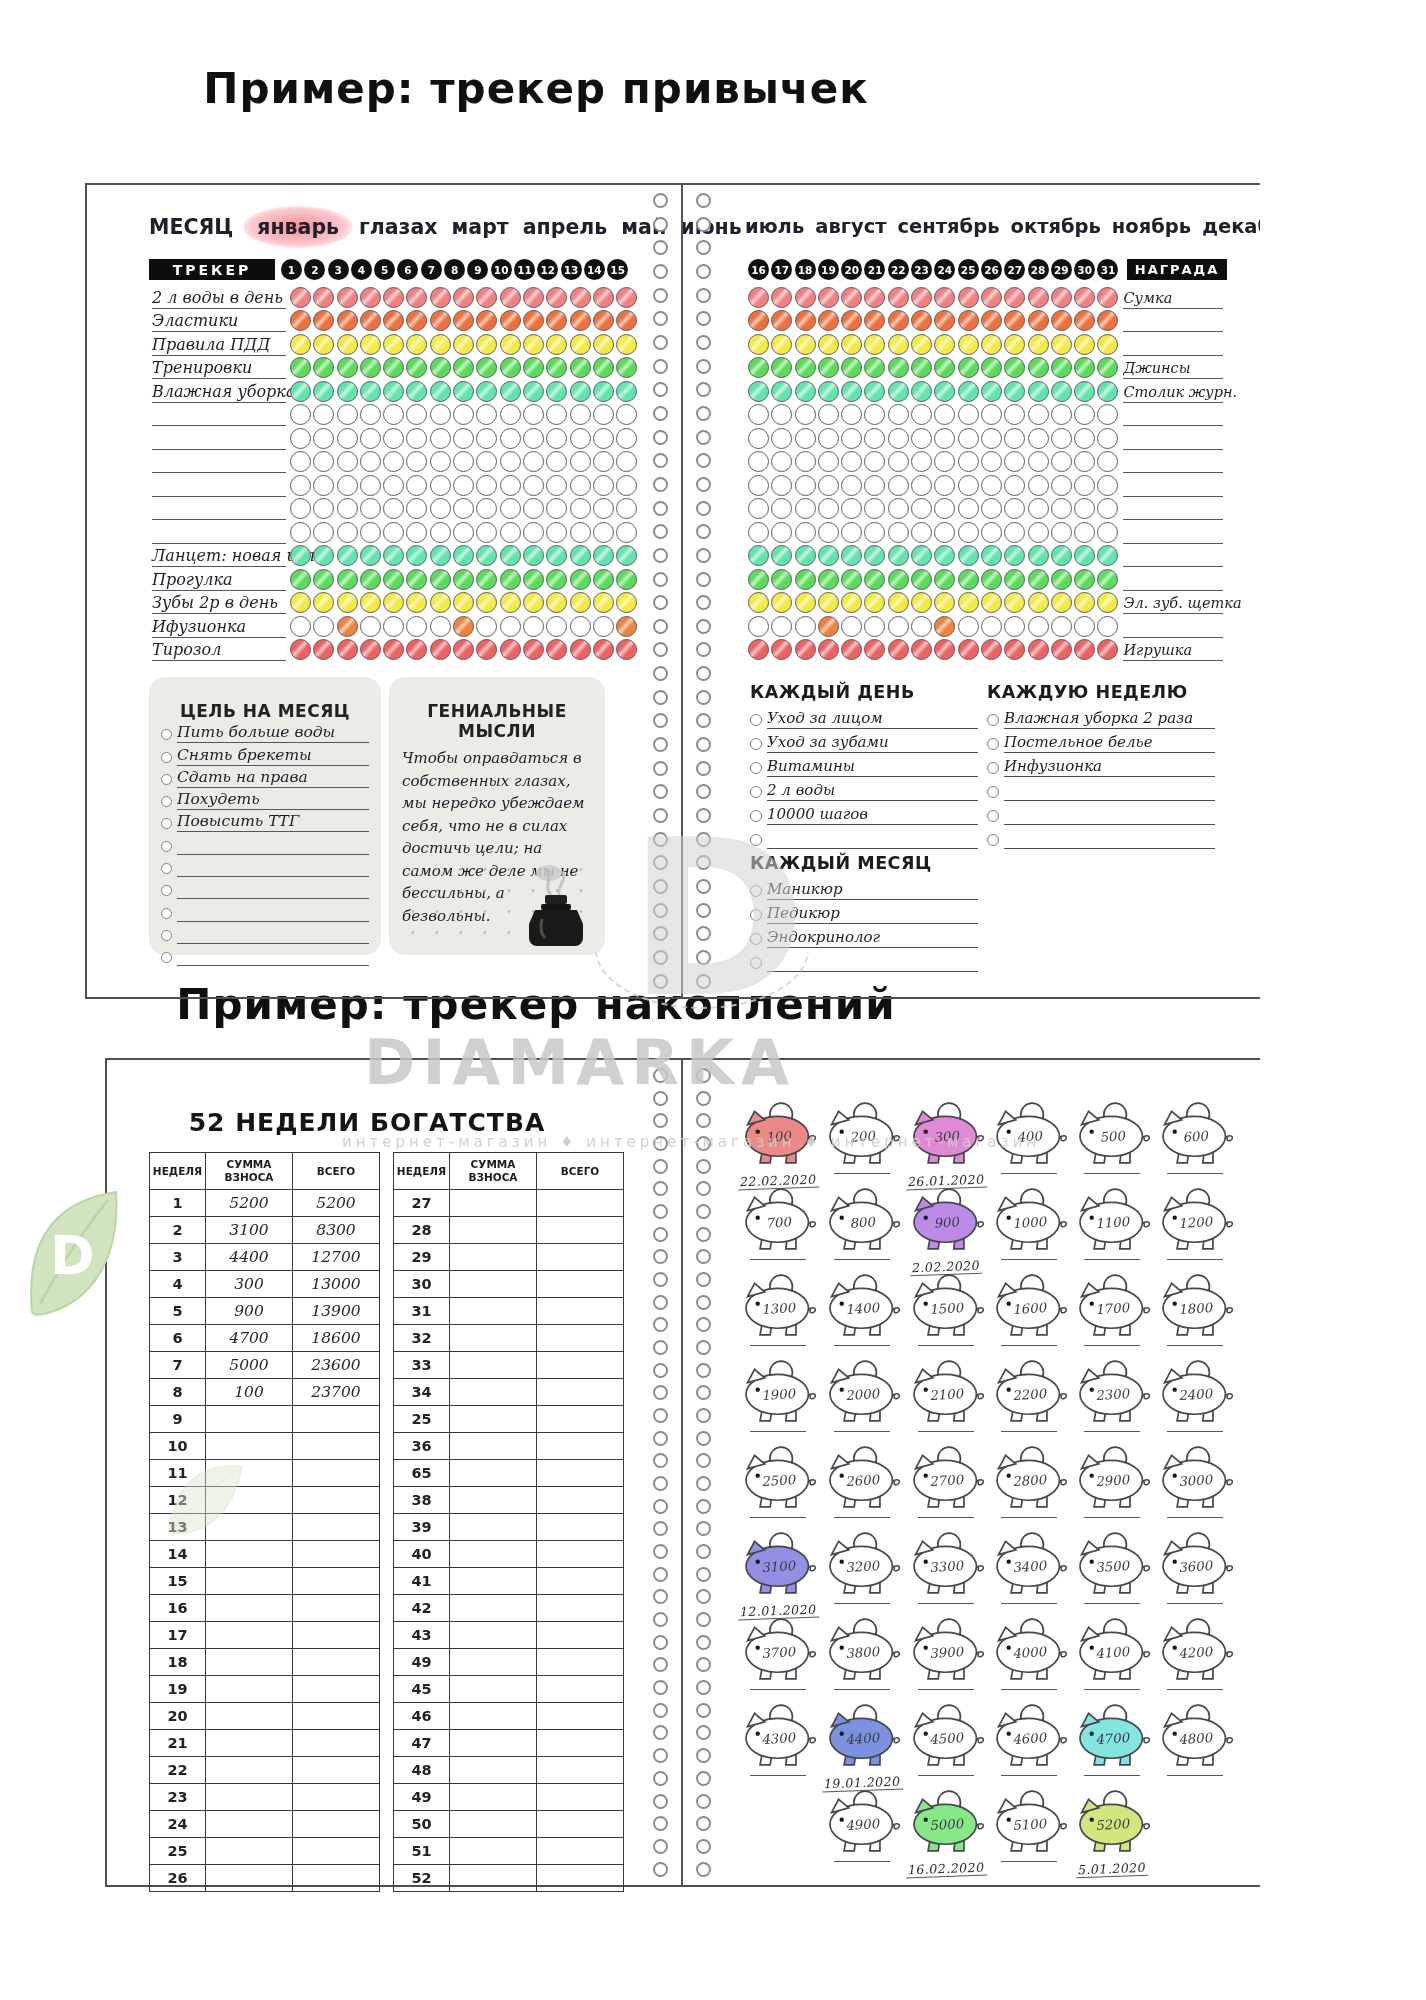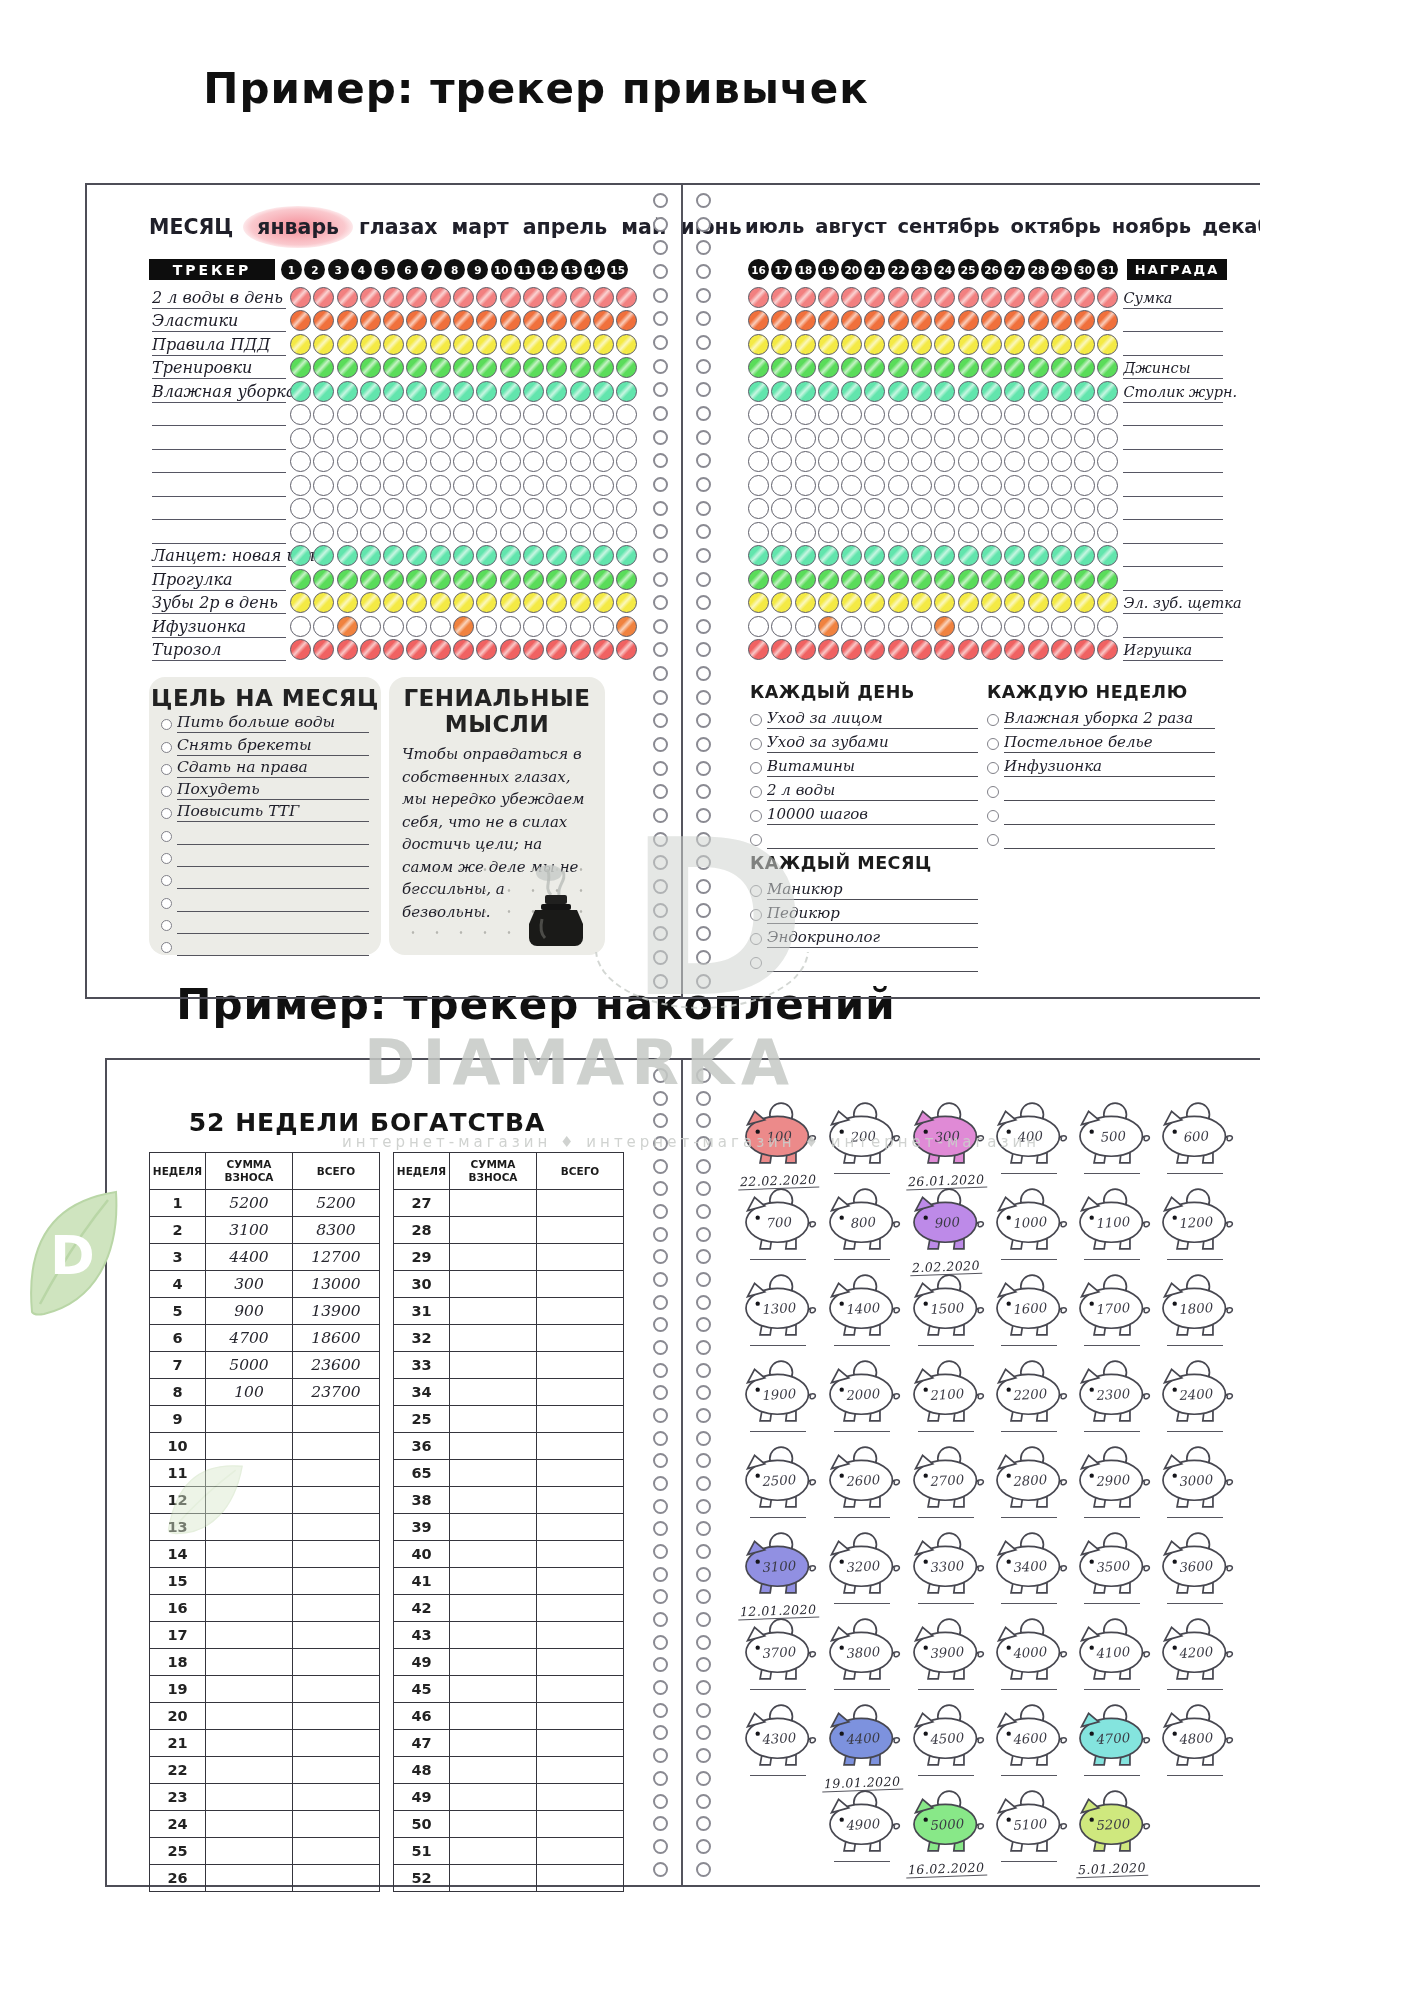--- a/index.html
+++ b/index.html
@@ -41,21 +41,21 @@
   .hlabel{width:134px;margin-right:4px;border-bottom:1.7px solid #565663;
           font-family:"DejaVu Serif",serif;font-style:italic;font-size:16px;line-height:20px;
           white-space:nowrap;overflow:visible;color:#1d1d28;}
   .circles{display:flex;gap:2.3px;margin-bottom:1px;}
   .c{width:21px;height:21px;box-sizing:border-box;border-radius:50%;border:1.7px solid #5d5d68;background:#fff;}
   .reward{width:100px;margin-left:5px;border-bottom:1.7px solid #565663;
           font-family:"DejaVu Serif",serif;font-style:italic;font-size:14.5px;line-height:19px;
           white-space:nowrap;color:#1d1d28;}
 
   .gray-box{position:absolute;background:#ecece7;border-radius:16px;}
-  .box-title{text-align:center;font-weight:bold;font-size:23px;letter-spacing:.5px;padding-top:8px;color:#222;}
+  .box-title{text-align:center;font-weight:bold;font-size:17px;letter-spacing:.5px;padding-top:24px;color:#222;}
   .goal-item{display:flex;align-items:flex-end;height:22.3px;padding:0 12px;}
   .blt{flex:none;width:11px;height:11px;box-sizing:border-box;border:1.5px solid #808088;border-radius:50%;
        background:#fff;margin-right:5px;margin-bottom:3px;}
   .gtext{flex:1;border-bottom:1.2px solid #55555e;font-family:"DejaVu Serif",serif;font-style:italic;
          font-size:15.5px;line-height:19px;white-space:nowrap;overflow:hidden;color:#1d1d28;}
   .th-text{padding:6px 13px 0 13px;font-family:"DejaVu Serif",serif;font-style:italic;font-size:15px;
            line-height:1.5;color:#1d1d28;}
   .dots{position:absolute;left:12px;right:12px;bottom:10px;height:86px;
         background-image:radial-gradient(#b6b6b0 1.1px, transparent 1.6px);background-size:24px 21px;}
   #ink-svg{position:absolute;right:14px;bottom:8px;}

